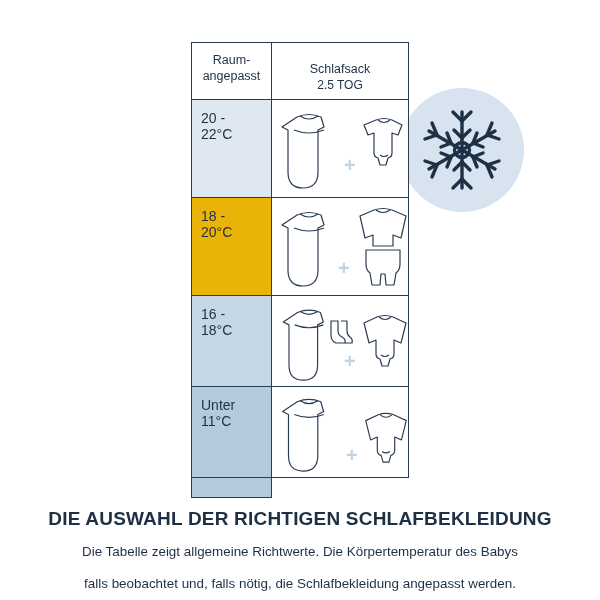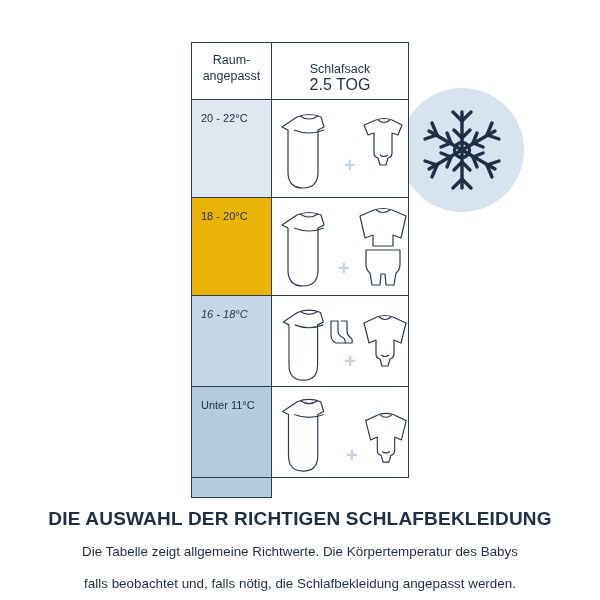--- a/index.html
+++ b/index.html
@@ -39,21 +39,21 @@
   }
   .row + .row {
     border-top: 1px solid #2b3b52;
   }
 
   .cell-temp {
     width: 80px;
     box-sizing: border-box;
     border-right: 1px solid #2b3b52;
     padding: 10px 12px 0 9px;
-    font-size: 11px;
+    font-size: 14px;
     line-height: 16px;
     color: #1d3045;
   }
   .cell-cloth {
     flex: 1;
     box-sizing: border-box;
     position: relative;
   }
 
   
@@ -63,21 +63,21 @@
     height: 56px;
     text-align: center;
     padding: 9px 0 0 0;
     font-size: 12.5px;
     line-height: 16px;
   }
 
   
   .row.r1 { height: 97px; }
   .row.r2 { height: 97px; }
-  .row.r3 { height: 90px; font-style: italic; }
+  .row.r3 { height: 90px; }
   .row.r4 { height: 90px; }
 
   .row.r1 .cell-temp { background: #dfe8f0; }
   .row.r2 .cell-temp { background: #eab308; }
   .row.r3 .cell-temp { background: #c5d6e6; }
   .row.r4 .cell-temp { background: #b4cadd; }
 
   .row.r1 .cell-cloth,
   .row.r2 .cell-cloth,
   .row.r3 .cell-cloth,
@@ -190,21 +190,21 @@
 
   <div class="table">
 
     <div class="row header">
       <div class="cell-temp">
         <div>Raum-</div>
         <div>angepasst</div>
       </div>
       <div class="cell-cloth">
         <div style="padding-top:9px;font-size:12.5px;line-height:16px;text-align:center;">Schlafsack</div>
-        <div style="font-size:16px;line-height:16px;text-align:center;">2.5 TOG</div>
+        <div style="font-size:12px;line-height:16px;text-align:center;">2.5 TOG</div>
       </div>
     </div>
 
     <div class="row r1">
       <div class="cell-temp">20 - 22°C</div>
       <div class="cell-cloth">
         <svg class="art" style="left:8px;top:6px;" width="58" height="86" viewBox="0 0 58 86">
           <g fill="none" stroke="#2b3b52" stroke-width="1.2" stroke-linejoin="round">
             <path d="M17 11 q12 -5 24 0 l3 10 l-6 3 v42 q0 16 -15 16 q-15 0 -15 -16 v-42 l-6 -3 z"></path>
             <path d="M20 10 q9 6 18 0"></path>

